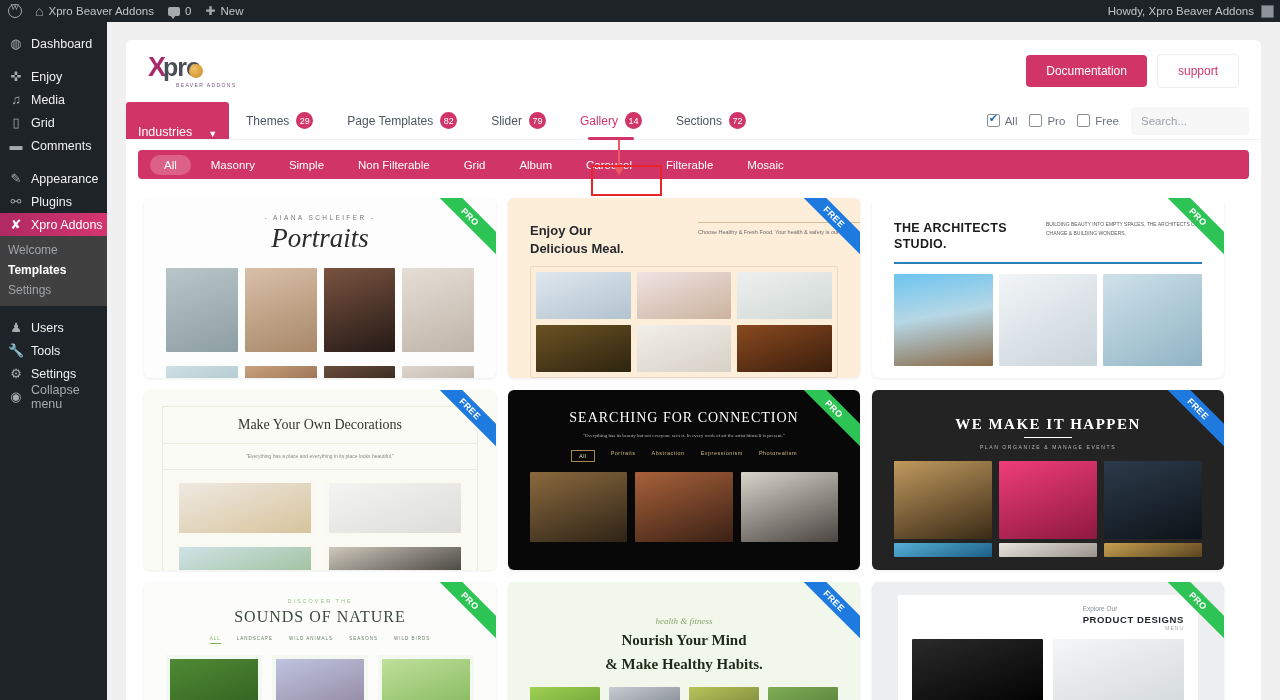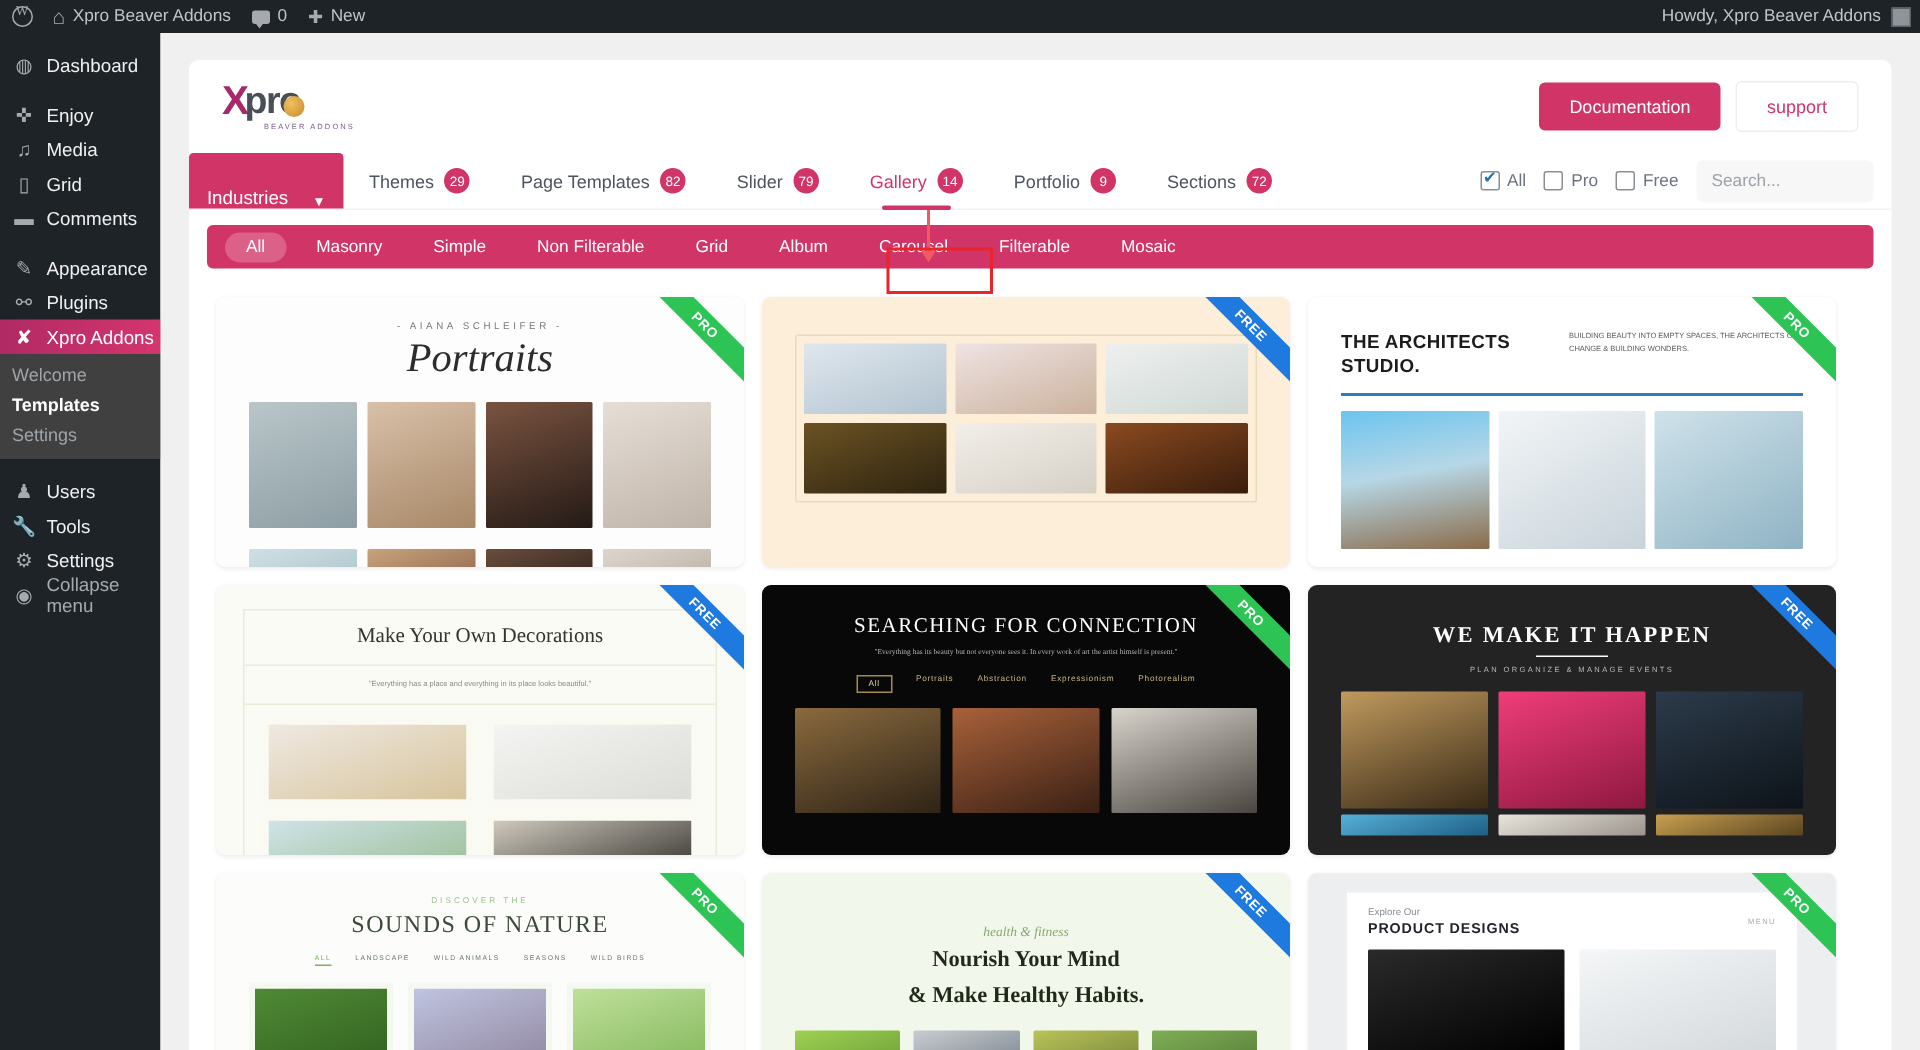--- a/index.html
+++ b/index.html
@@ -280,21 +280,21 @@
   
   .c8 { background:#f2f7ec; }
   .c8 .h-script { font-family:"Liberation Serif",serif; font-style:italic; font-size:9px; color:#89a86f; text-align:center; padding-top: 18px;}
   .c8 .h-title { font-family:"Liberation Serif",serif; font-weight:bold; font-size:15px; color:#1f2a18; text-align:center; line-height:1.35; margin-top:4px;}
   .c8 .imgrow { margin-top: 12px; gap: 9px; }
   .c8 .ph { height: 60px; }
 
   
   .c9 { background:#eceef0; padding: 13px 26px 0 26px; }
   .c9 .p-inner { background:#fff; height: 100%; padding: 10px 14px; }
-  .c9 .p-row { display:flex; align-items:center; }
+  .c9 .p-row { display:flex; align-items:flex-end;flex-direction:column; }
   .c9 .p-eyebrow { font-size:6.5px; color:#8a8f96; }
   .c9 .p-title { font-size:9.5px; font-weight:bold; color:#21252b; letter-spacing:.6px; margin-top:2px;}
   .c9 .p-menu { margin-left:auto; font-size:5px; color:#a5a9ae; letter-spacing:1px; }
   .c9 .imgrow { margin-top: 8px; gap: 10px; }
   .c9 .ph { height: 70px; }
 </style>
 </head>
 <body>
 
 <div id="adminbar">
@@ -416,24 +416,20 @@
         <span>Page Templates</span>
         <span class="badge">82</span>
       </div>
       <div class="tab">
         <span>Slider</span>
         <span class="badge">79</span>
       </div>
       <div class="tab selected">
         <span>Gallery</span>
         <span class="badge">14</span>
-      </div>
-      <div class="tab">
-        <span>Portfolio</span>
-        <span class="badge">9</span>
       </div>
       <div class="tab">
         <span>Sections</span>
         <span class="badge">72</span>
       </div>
 
       <div class="tab-right">
         <label class="cbx">
           <span class="box checked"></span>
           <span>All</span>
@@ -485,20 +481,30 @@
             <div class="ph" style="background:linear-gradient(160deg,#c9a27e,#8a6246);height:30px"></div>
             <div class="ph" style="background:linear-gradient(160deg,#6a4d3c,#2a1f19);height:30px"></div>
             <div class="ph" style="background:linear-gradient(160deg,#ded6cd,#b6aca1);height:30px"></div>
           </div>
         </div>
       </div>
 
       <div class="card c2">
         <div class="ribbon free">FREE</div>
         <div class="thumb">
+          <div class="f-top">
+            <div>
+              <div class="f-h">Enjoy Our</div>
+              <div class="f-h">Delicious Meal.</div>
+            </div>
+            <div>
+              <div class="f-line"></div>
+              <div class="f-p">Choose Healthy &amp; Fresh Food. Your health &amp; safety is our priority.</div>
+            </div>
+          </div>
           <div class="f-box">
             <div class="imgrow" style="margin-top:0">
               <div class="ph" style="background:linear-gradient(160deg,#dfe7ee,#b2c3cf)"></div>
               <div class="ph" style="background:linear-gradient(160deg,#efe3e3,#cbb29d)"></div>
               <div class="ph" style="background:linear-gradient(160deg,#eef0ef,#cfd8d4)"></div>
             </div>
             <div class="imgrow" style="margin-top:6px">
               <div class="ph" style="background:linear-gradient(160deg,#6b5223,#2e2410)"></div>
               <div class="ph" style="background:linear-gradient(160deg,#f2efe9,#d6d0c6)"></div>
               <div class="ph" style="background:linear-gradient(160deg,#8a4a20,#3a1d0c)"></div>

